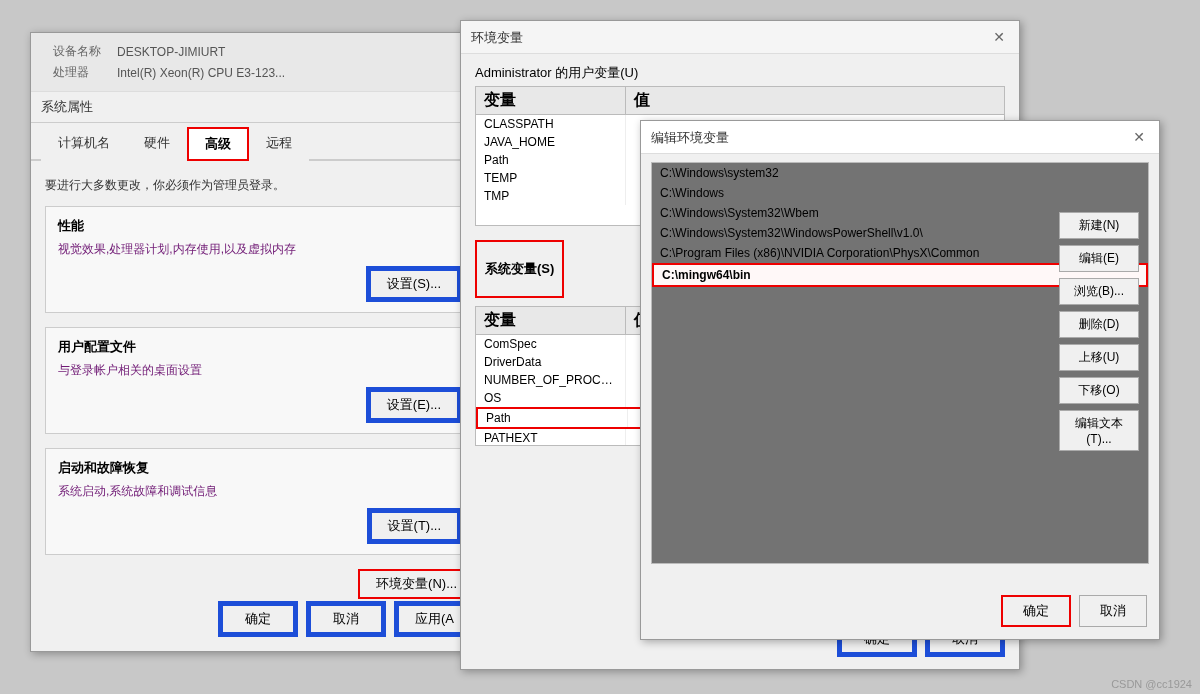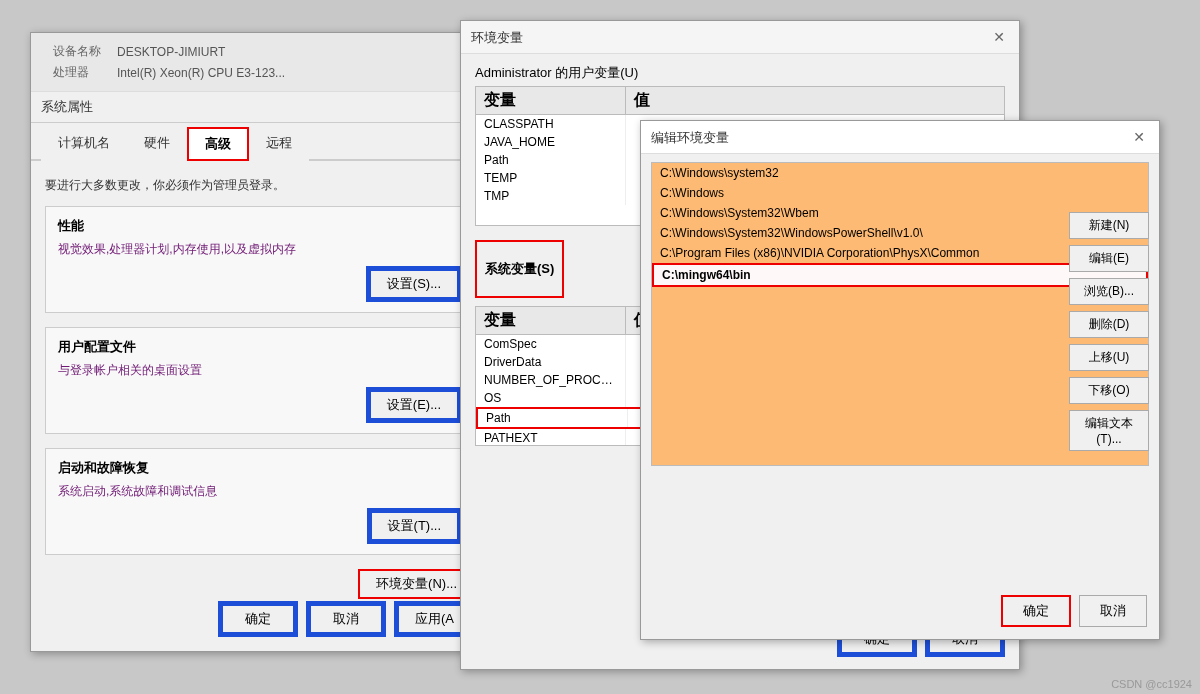--- a/index.html
+++ b/index.html
@@ -204,37 +204,37 @@
     #edit-env {
       left: 640px;
       top: 120px;
       width: 520px;
       height: 520px;
     }
 
     .edit-list-container {
       margin: 8px 10px;
       border: 1px solid #bbb;
-      background: #fdba74;
-      height: 304px;
+      background: #737373;
+      height: 402px;
       overflow-y: auto;
     }
     .edit-list-item {
       padding: 3px 8px;
       font-size: 12px;
       cursor: pointer;
     }
     .edit-list-item.highlighted-item {
       border: 2px solid #e00;
       background: #fff8f8;
     }
 
     .edit-right-buttons {
       position: absolute;
-      right: 10px;
+      right: 20px;
       top: 50px;
       display: flex;
       flex-direction: column;
       gap: 6px;
     }
     .edit-btn {
       width: 80px;
       padding: 4px 8px;
       background: #f0f0f0;
       border: 1px solid #aaa;

